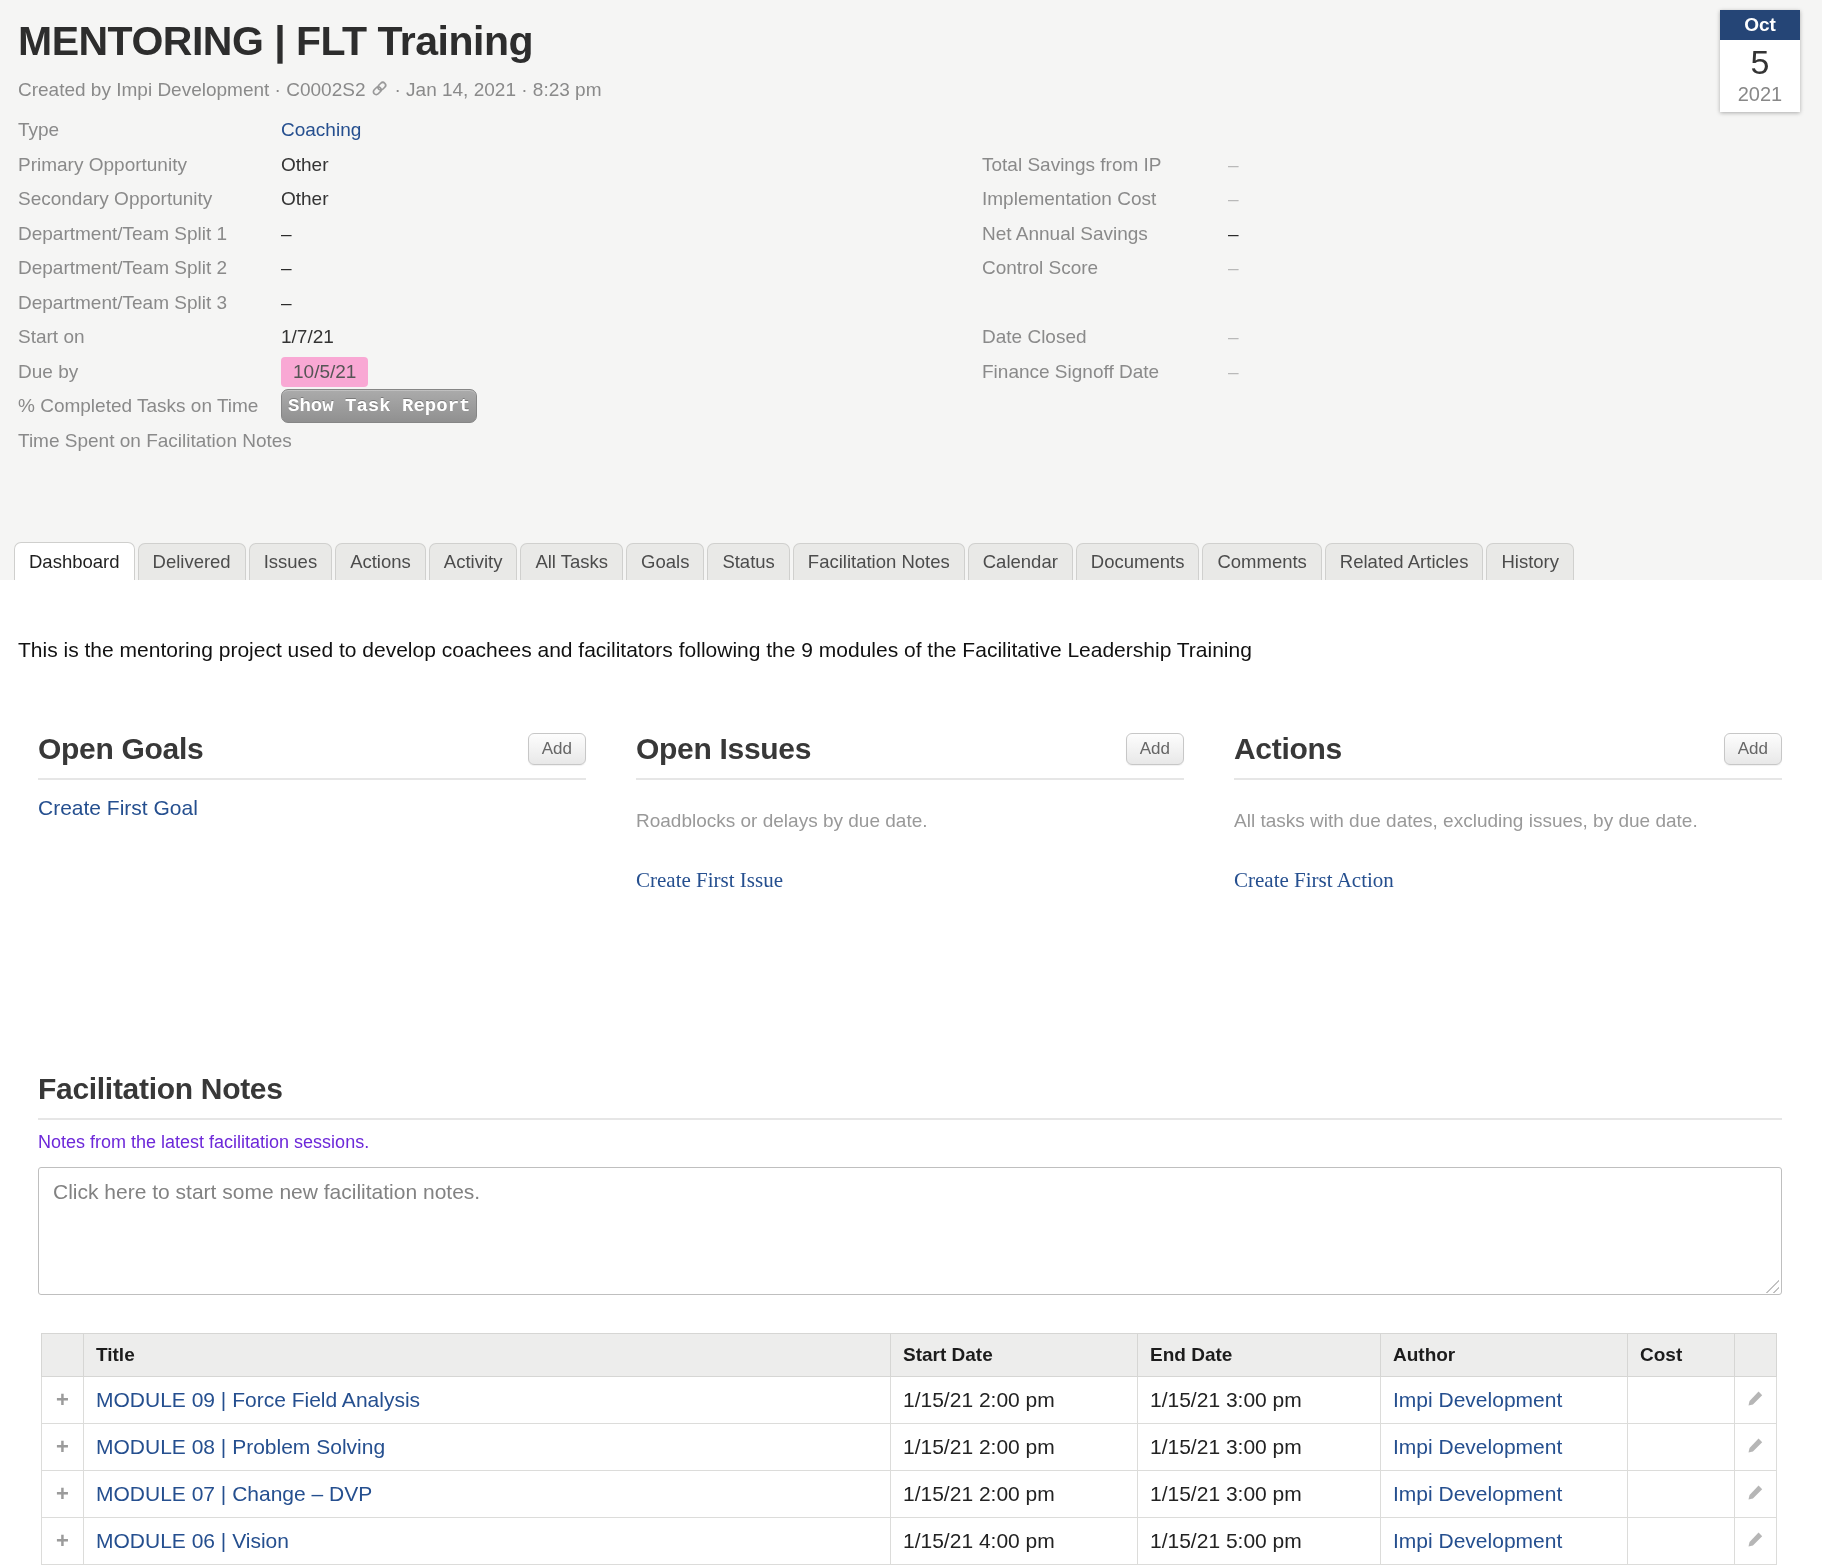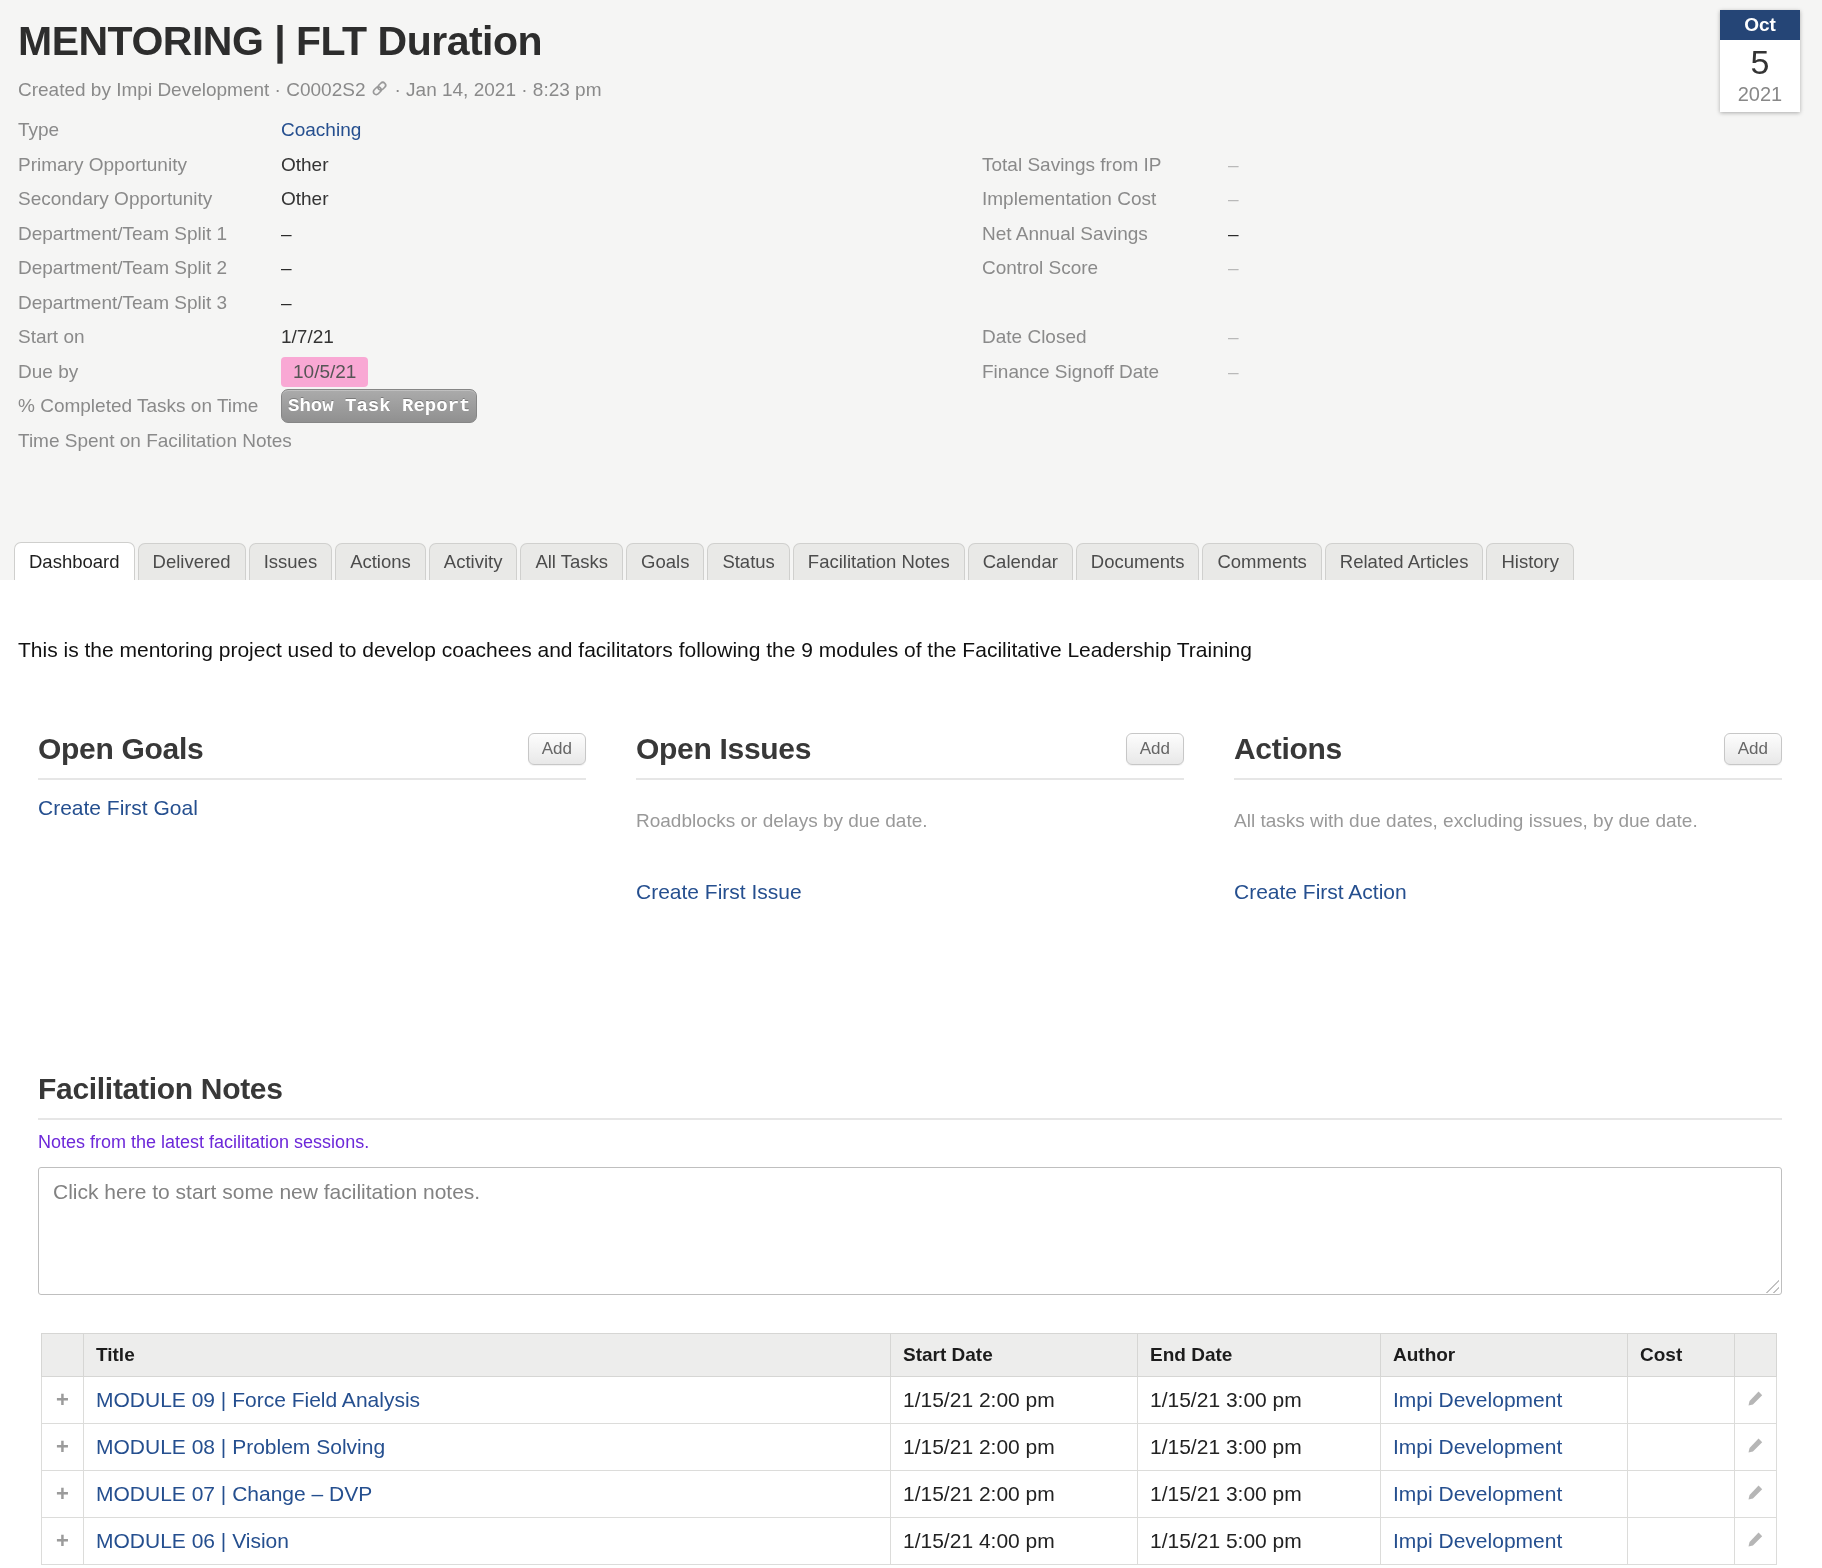--- a/index.html
+++ b/index.html
@@ -77,21 +77,21 @@
     font-size:17px; color:#666;
     background:linear-gradient(#fdfdfd,#e8e8e8);
     border:1px solid #c7c7c7; border-radius:6px;
     padding:5px 13px; cursor:pointer;
     box-shadow:0 1px 1px rgba(0,0,0,.06);
   }
   .card-rule { border:none; border-top:2px solid #e6e6e6; margin-top:12px; }
   .card-sub { margin-top:30px; font-size:19px; color:#999; }
   .card-link { display:inline-block; font-size:21px; color:#254f8f; text-decoration:none; cursor:pointer; }
   .card-link.near { margin-top:16px; }
-  .card-link.far  { margin-top:48px; }
+  .card-link.far  { margin-top:36px;font-family:Liberation Serif, serif; }
 
   
   .facil { padding:0 40px 0 38px; margin-top:128px; }
   .facil-title { font-size:30px; font-weight:bold; color:#383838; letter-spacing:-0.3px; }
   .facil-rule { border:none; border-top:2px solid #e6e6e6; margin-top:12px; }
   .facil-sub { margin-top:12px; font-size:18px; color:#6d28d9; }
   .notes-box { position:relative; margin-top:14px; }
   .notes-box textarea {
     width:100%; height:128px; resize:none;
     font-family:"Liberation Sans", sans-serif;
@@ -130,21 +130,21 @@
 <body>
 
 <div class="top">
 
   <div class="calendar">
     <div class="cal-month">Oct</div>
     <div class="cal-day">5</div>
     <div class="cal-year">2021</div>
   </div>
 
-  <h1 class="page-title">MENTORING | FLT Duration</h1>
+  <h1 class="page-title">MENTORING | FLT Training</h1>
 
   <div class="created-line">
     <span>Created by Impi Development · C0002S2</span>
     <span title="">
       <svg width="17" height="17" viewBox="0 0 24 24">
         <g transform="rotate(-45 12 12)" stroke="#999" stroke-width="2.4" fill="none">
           <rect x="1.5" y="8" width="12" height="8" rx="4"></rect>
           <rect x="10.5" y="8" width="12" height="8" rx="4"></rect>
         </g>
       </svg>

